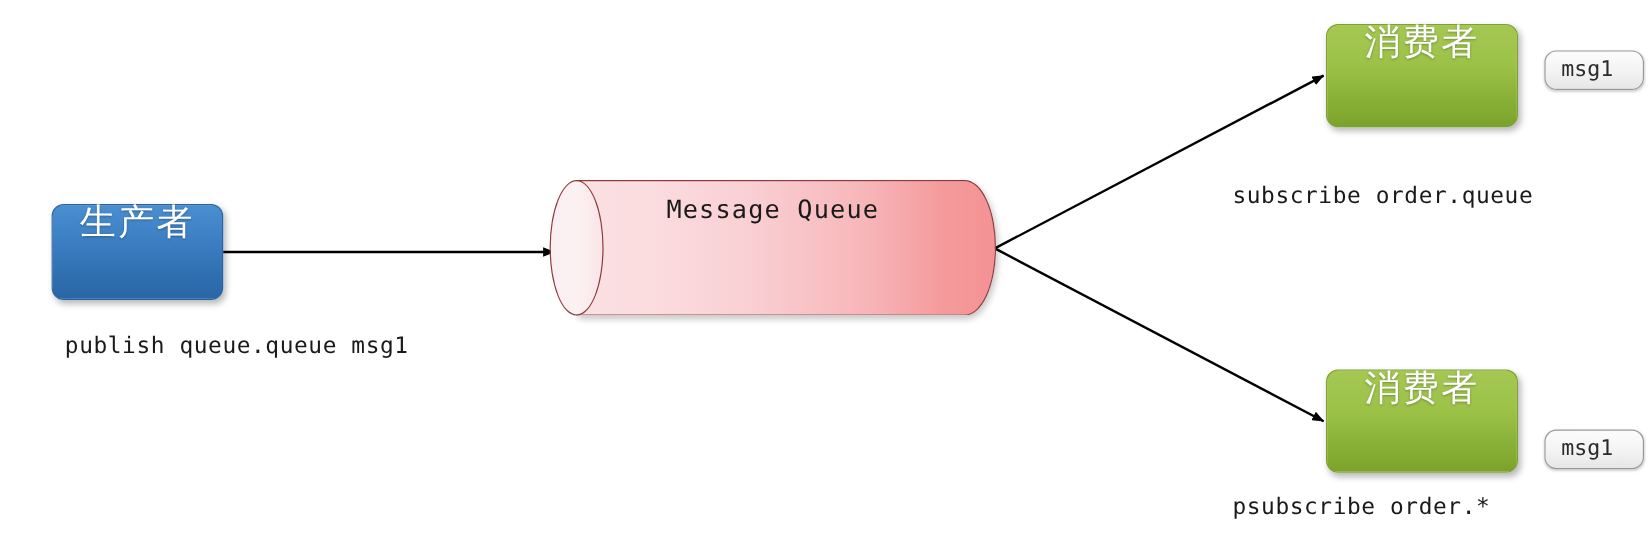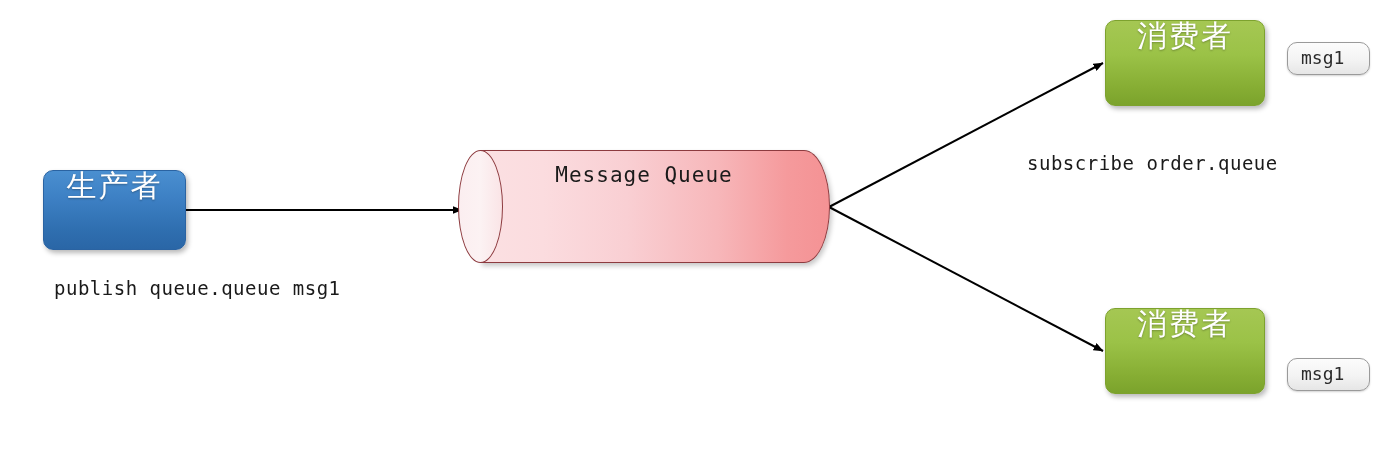--- a/index.html
+++ b/index.html
@@ -177,14 +177,15 @@
   <div class="node-box consumer-box consumer-top">
     <span class="node-label">消费者</span>
   </div>
   <div class="msg-badge msg-top">msg1</div>
   <div class="cmd-label cmd-subscribe">subscribe order.queue</div>
 
   <div class="node-box consumer-box consumer-bottom">
     <span class="node-label">消费者</span>
   </div>
   <div class="msg-badge msg-bottom">msg1</div>
+  <div class="cmd-label cmd-psubscribe">psubscribe order.*</div>
 
 </div>
 
 </body></html>

